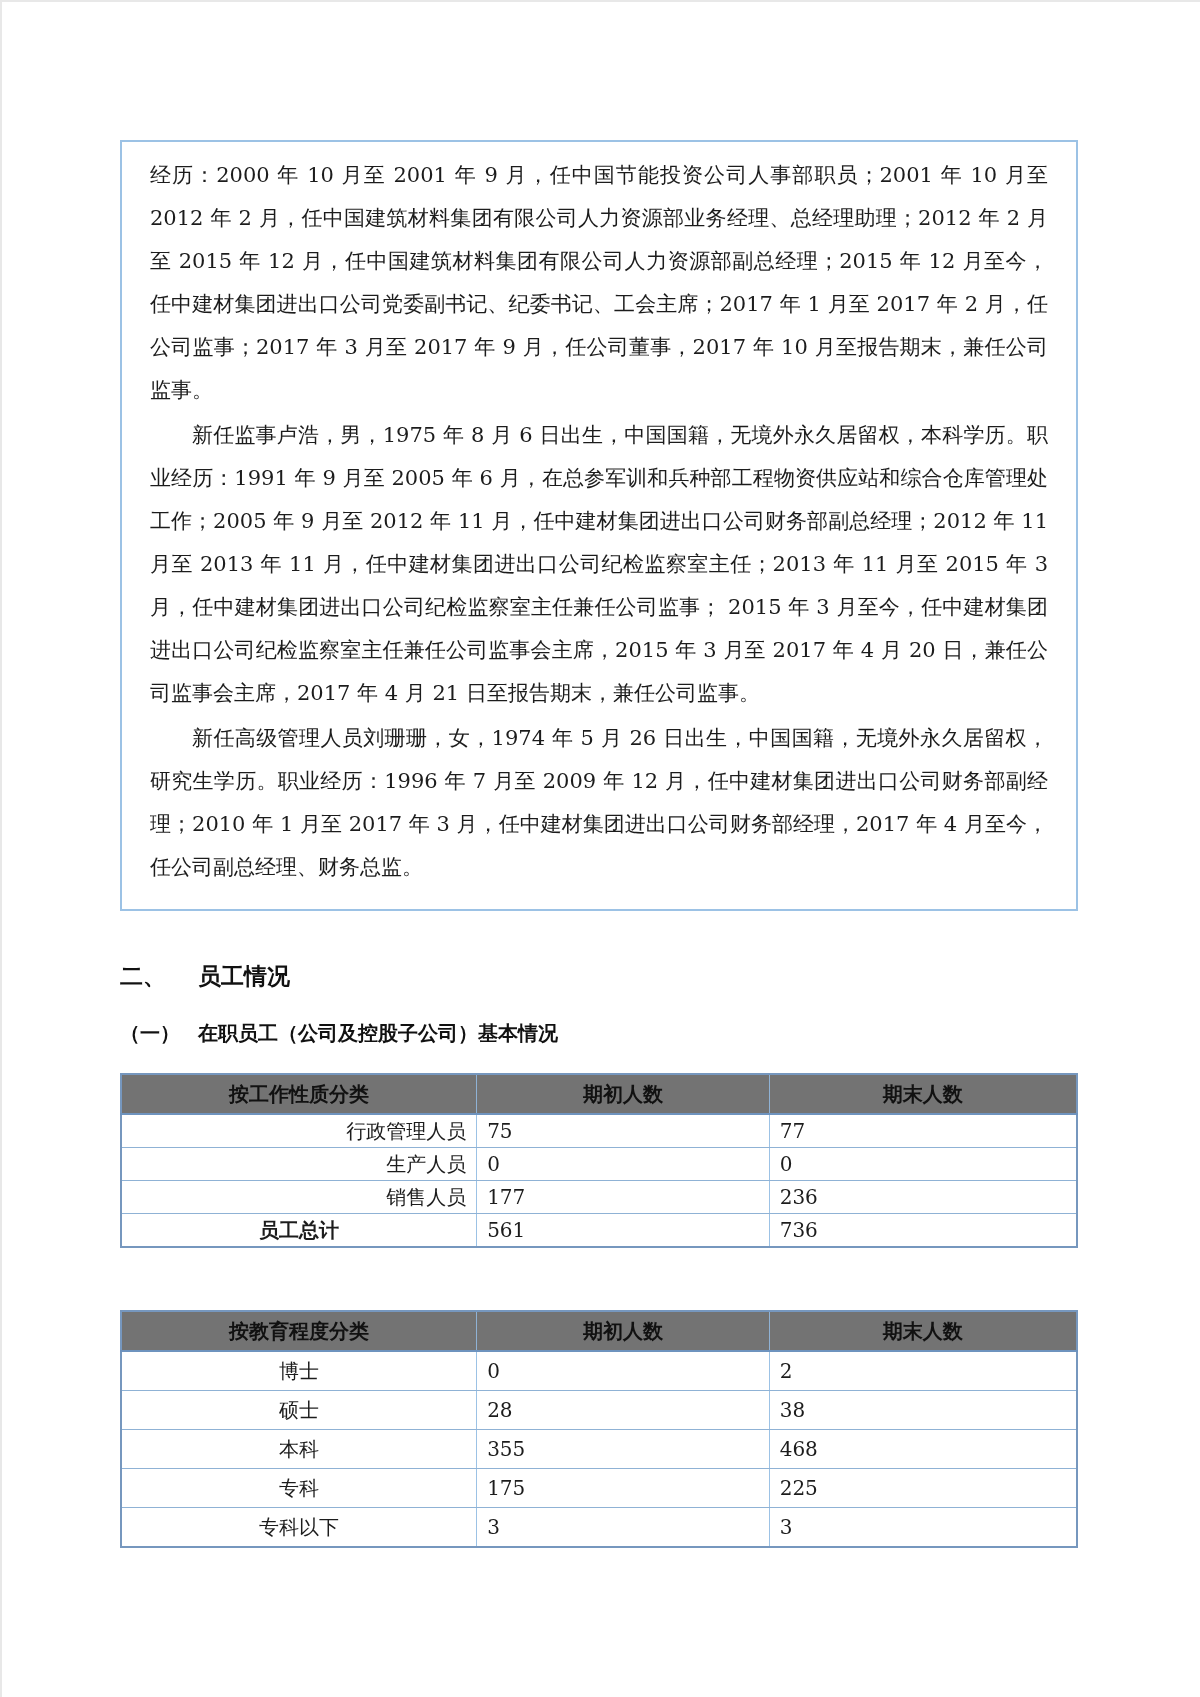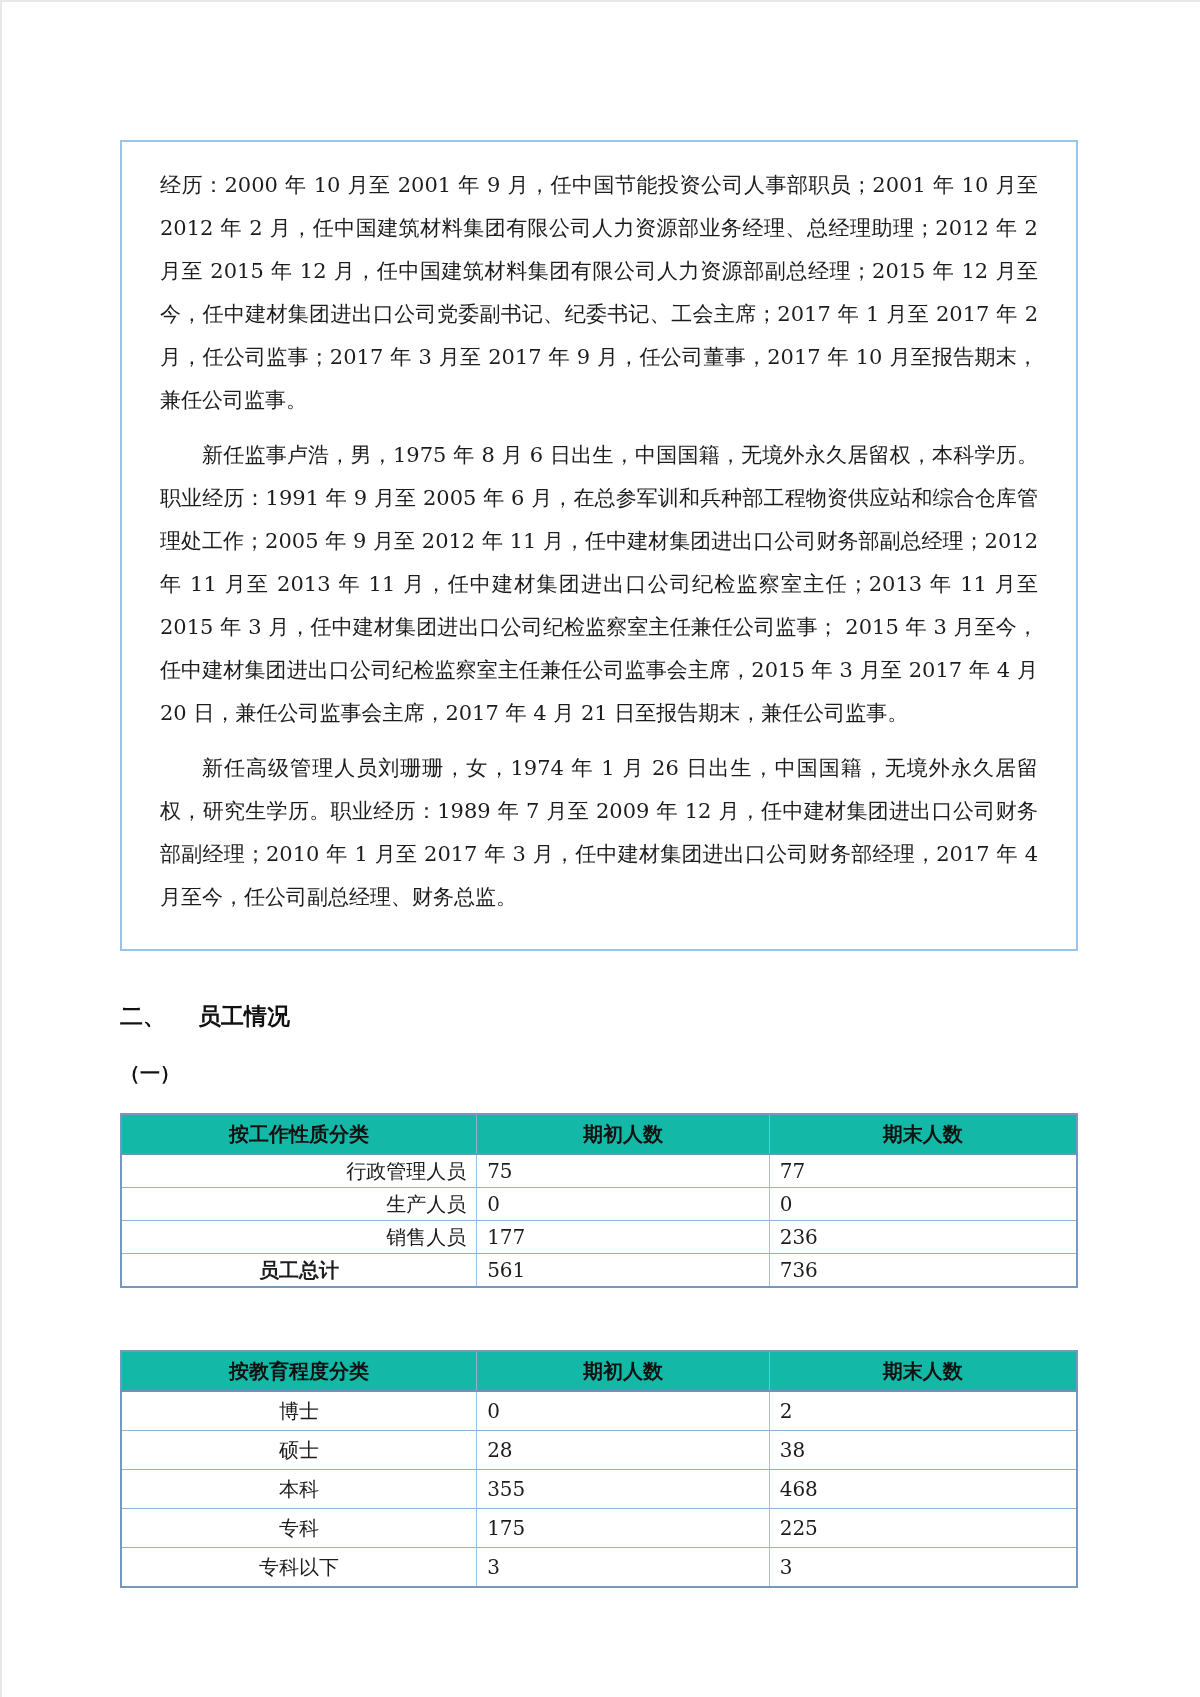--- a/index.html
+++ b/index.html
@@ -25,21 +25,21 @@
     width: 958px;
   }
   
   .quote-box {
     margin-top: 140px;
     border: 2px solid #9cc2e5;
     padding: 10px 26px 18px 26px;
     background: #ffffff;
   }
   .quote-box p {
-    margin: 12px;
+    margin: 2px;
     font-size: 21px;
     line-height: 43px;
     text-align: justify;
     text-justify: inter-ideograph;
     color: #1c1c1c;
   }
   .quote-box p.indent {
     text-indent: 2em;
   }
   
@@ -76,21 +76,21 @@
     width: 100%;
     border-collapse: collapse;
     table-layout: fixed;
     margin-top: 26px;
     border: 2px solid #7697be;
   }
   table.emp-table col.c1 { width: 37.2%; }
   table.emp-table col.c2 { width: 30.6%; }
   table.emp-table col.c3 { width: 32.2%; }
   table.emp-table th {
-    background: #14b8a6;
+    background: #737373;
     height: 38px;
     font-family: "Liberation Sans", "DejaVu Sans", sans-serif;
     font-weight: bold;
     font-size: 20px;
     color: #111;
     text-align: center;
     border-left: 1px solid #8fb2d5;
     border-right: 1px solid #8fb2d5;
     border-bottom: 2px solid #6e93be;
     padding: 0;
@@ -120,30 +120,31 @@
 </style>
 </head>
 <body>
 
 <div class="page">
   <div class="content">
 
     <div class="quote-box">
       <p>经历：2000 年 10 月至 2001 年 9 月，任中国节能投资公司人事部职员；2001 年 10 月至 2012 年 2 月，任中国建筑材料集团有限公司人力资源部业务经理、总经理助理；2012 年 2 月至 2015 年 12 月，任中国建筑材料集团有限公司人力资源部副总经理；2015 年 12 月至今，任中建材集团进出口公司党委副书记、纪委书记、工会主席；2017 年 1 月至 2017 年 2 月，任公司监事；2017 年 3 月至 2017 年 9 月，任公司董事，2017 年 10 月至报告期末，兼任公司监事。</p>
       <p class="indent">新任监事卢浩，男，1975 年 8 月 6 日出生，中国国籍，无境外永久居留权，本科学历。职业经历：1991 年 9 月至 2005 年 6 月，在总参军训和兵种部工程物资供应站和综合仓库管理处工作；2005 年 9 月至 2012 年 11 月，任中建材集团进出口公司财务部副总经理；2012 年 11 月至 2013 年 11 月，任中建材集团进出口公司纪检监察室主任；2013 年 11 月至 2015 年 3 月，任中建材集团进出口公司纪检监察室主任兼任公司监事； 2015 年 3 月至今，任中建材集团进出口公司纪检监察室主任兼任公司监事会主席，2015 年 3 月至 2017 年 4 月 20 日，兼任公司监事会主席，2017 年 4 月 21 日至报告期末，兼任公司监事。</p>
-      <p class="indent">新任高级管理人员刘珊珊，女，1974 年 1 月 26 日出生，中国国籍，无境外永久居留权，研究生学历。职业经历：1989 年 7 月至 2009 年 12 月，任中建材集团进出口公司财务部副经理；2010 年 1 月至 2017 年 3 月，任中建材集团进出口公司财务部经理，2017 年 4 月至今，任公司副总经理、财务总监。</p>
+      <p class="indent">新任高级管理人员刘珊珊，女，1974 年 5 月 26 日出生，中国国籍，无境外永久居留权，研究生学历。职业经历：1996 年 7 月至 2009 年 12 月，任中建材集团进出口公司财务部副经理；2010 年 1 月至 2017 年 3 月，任中建材集团进出口公司财务部经理，2017 年 4 月至今，任公司副总经理、财务总监。</p>
     </div>
 
     <div class="section-heading">
       <span class="num">二、</span>
       <span>员工情况</span>
     </div>
 
     <div class="subsection-heading">
       <span class="num">（一）</span>
+      <span>在职员工（公司及控股子公司）基本情况</span>
     </div>
 
     <table class="emp-table">
       <colgroup>
           <col class="c1">
           <col class="c2">
           <col class="c3">
         </colgroup>
       <thead>
         <tr>

